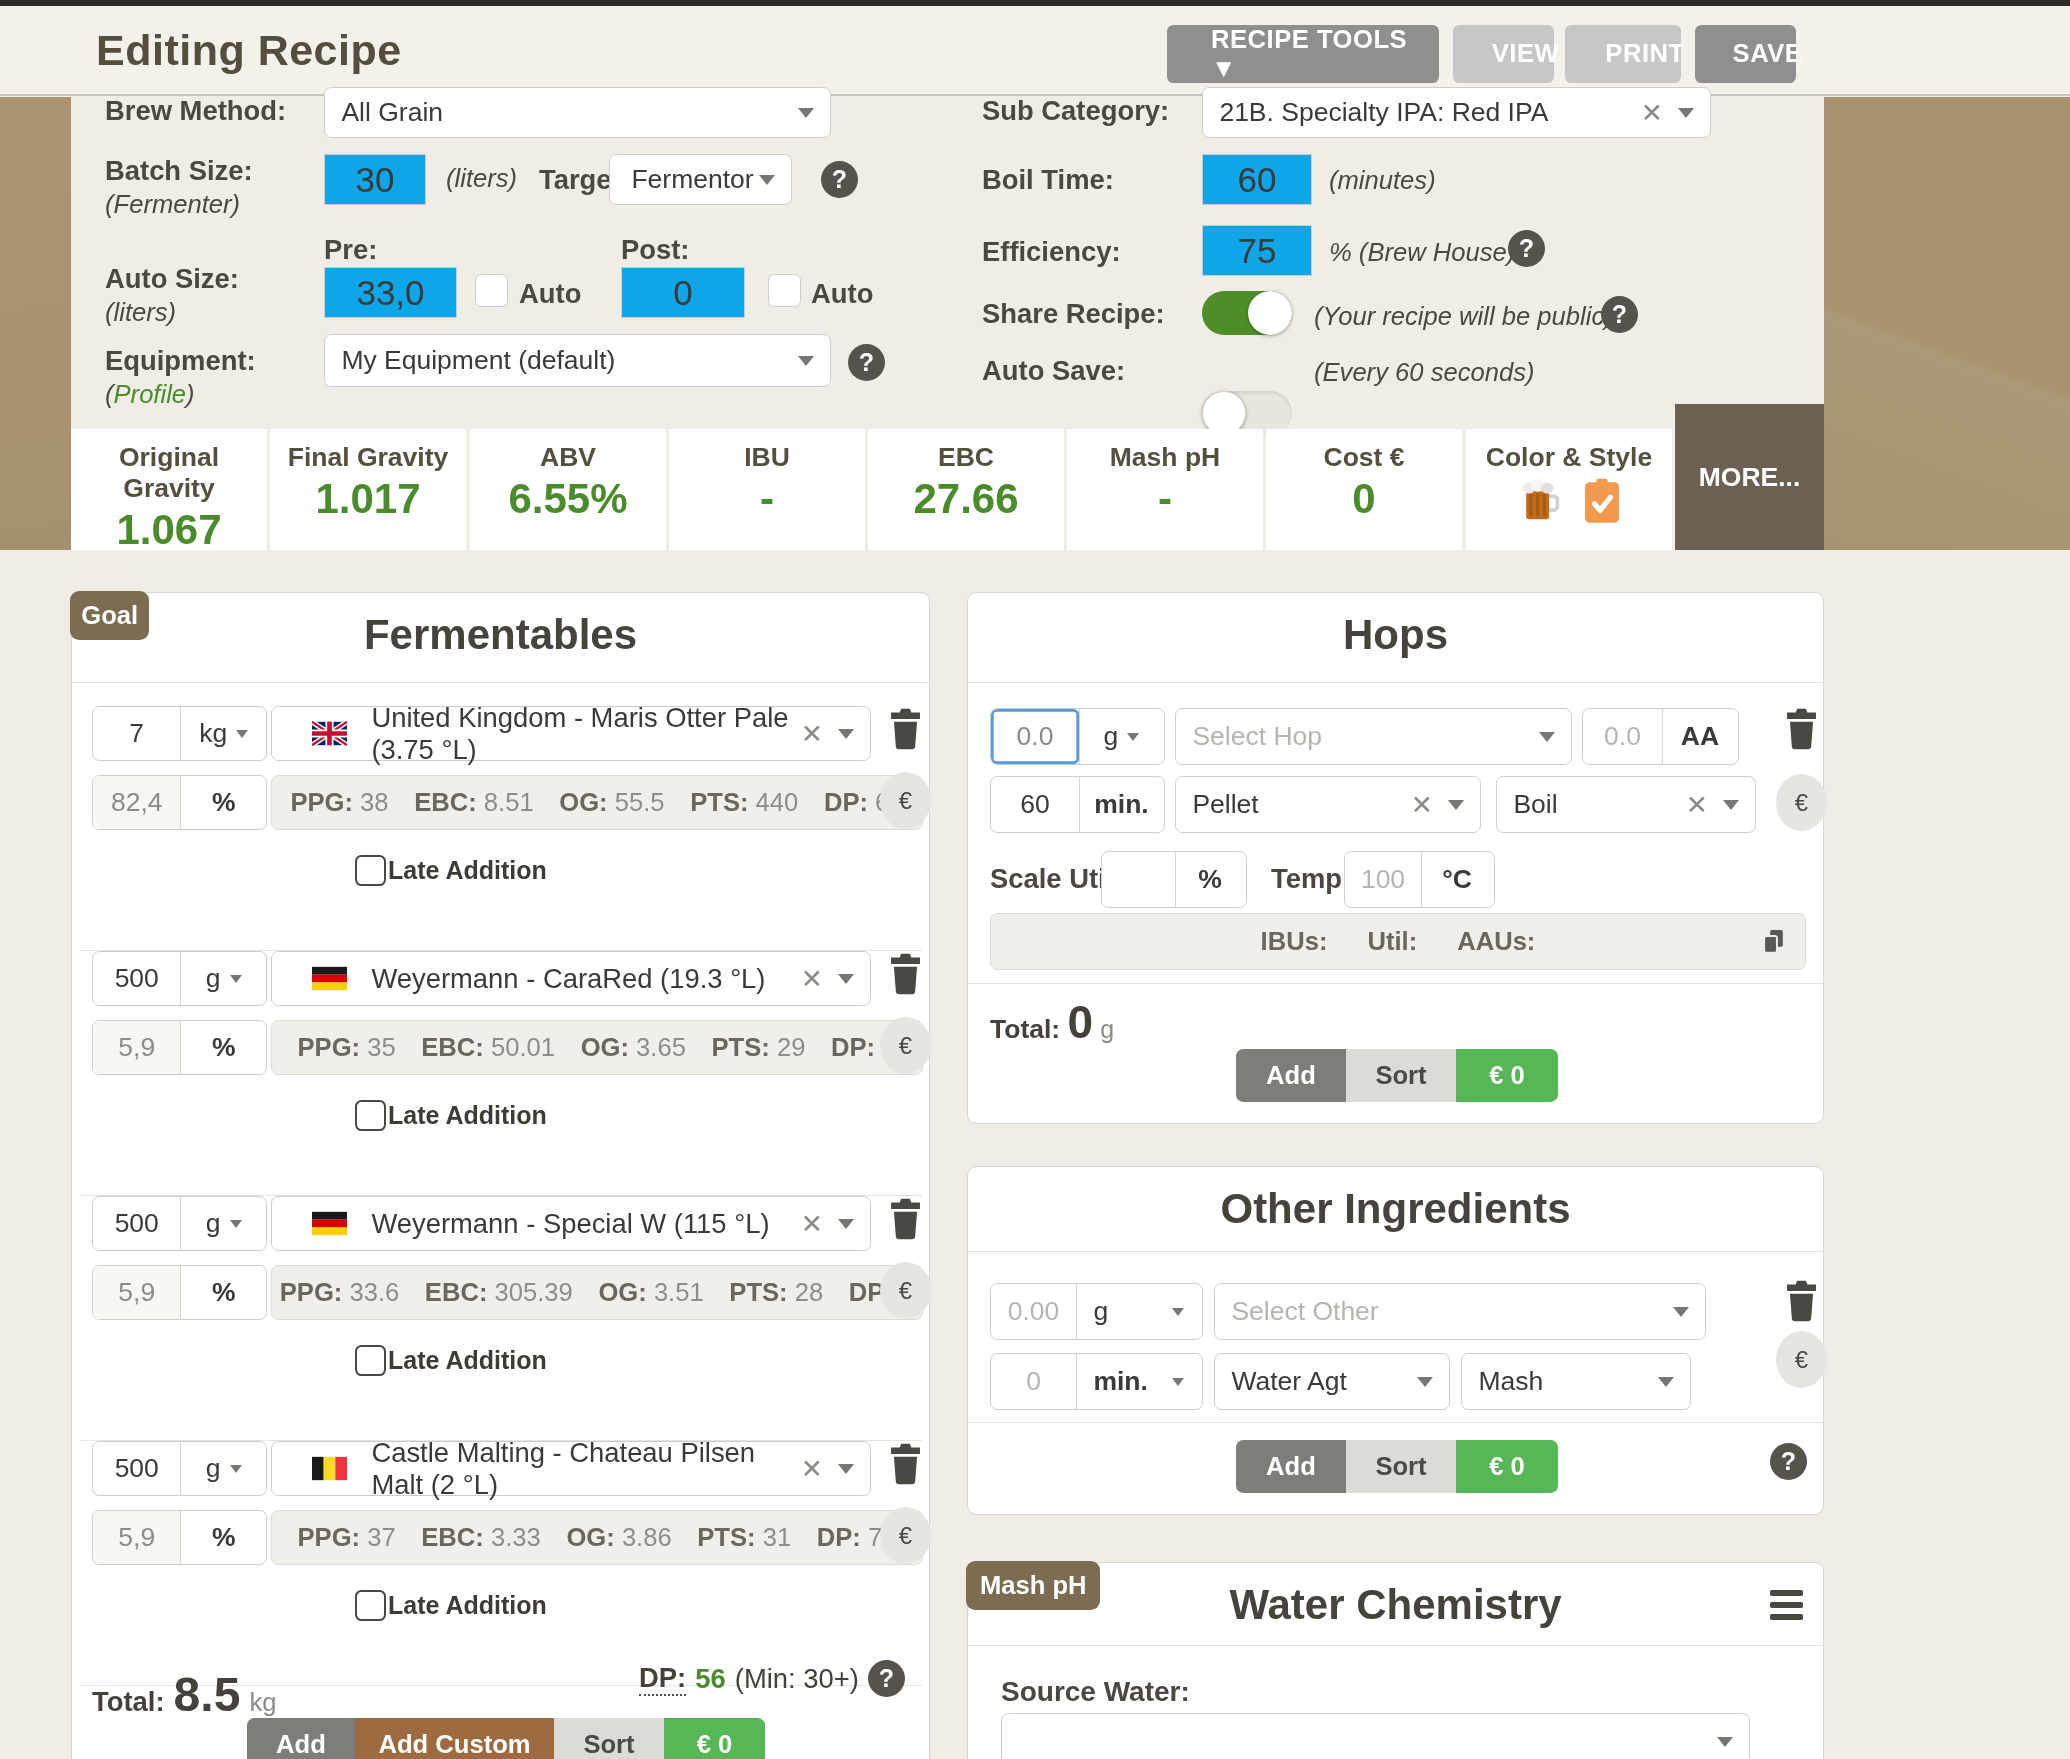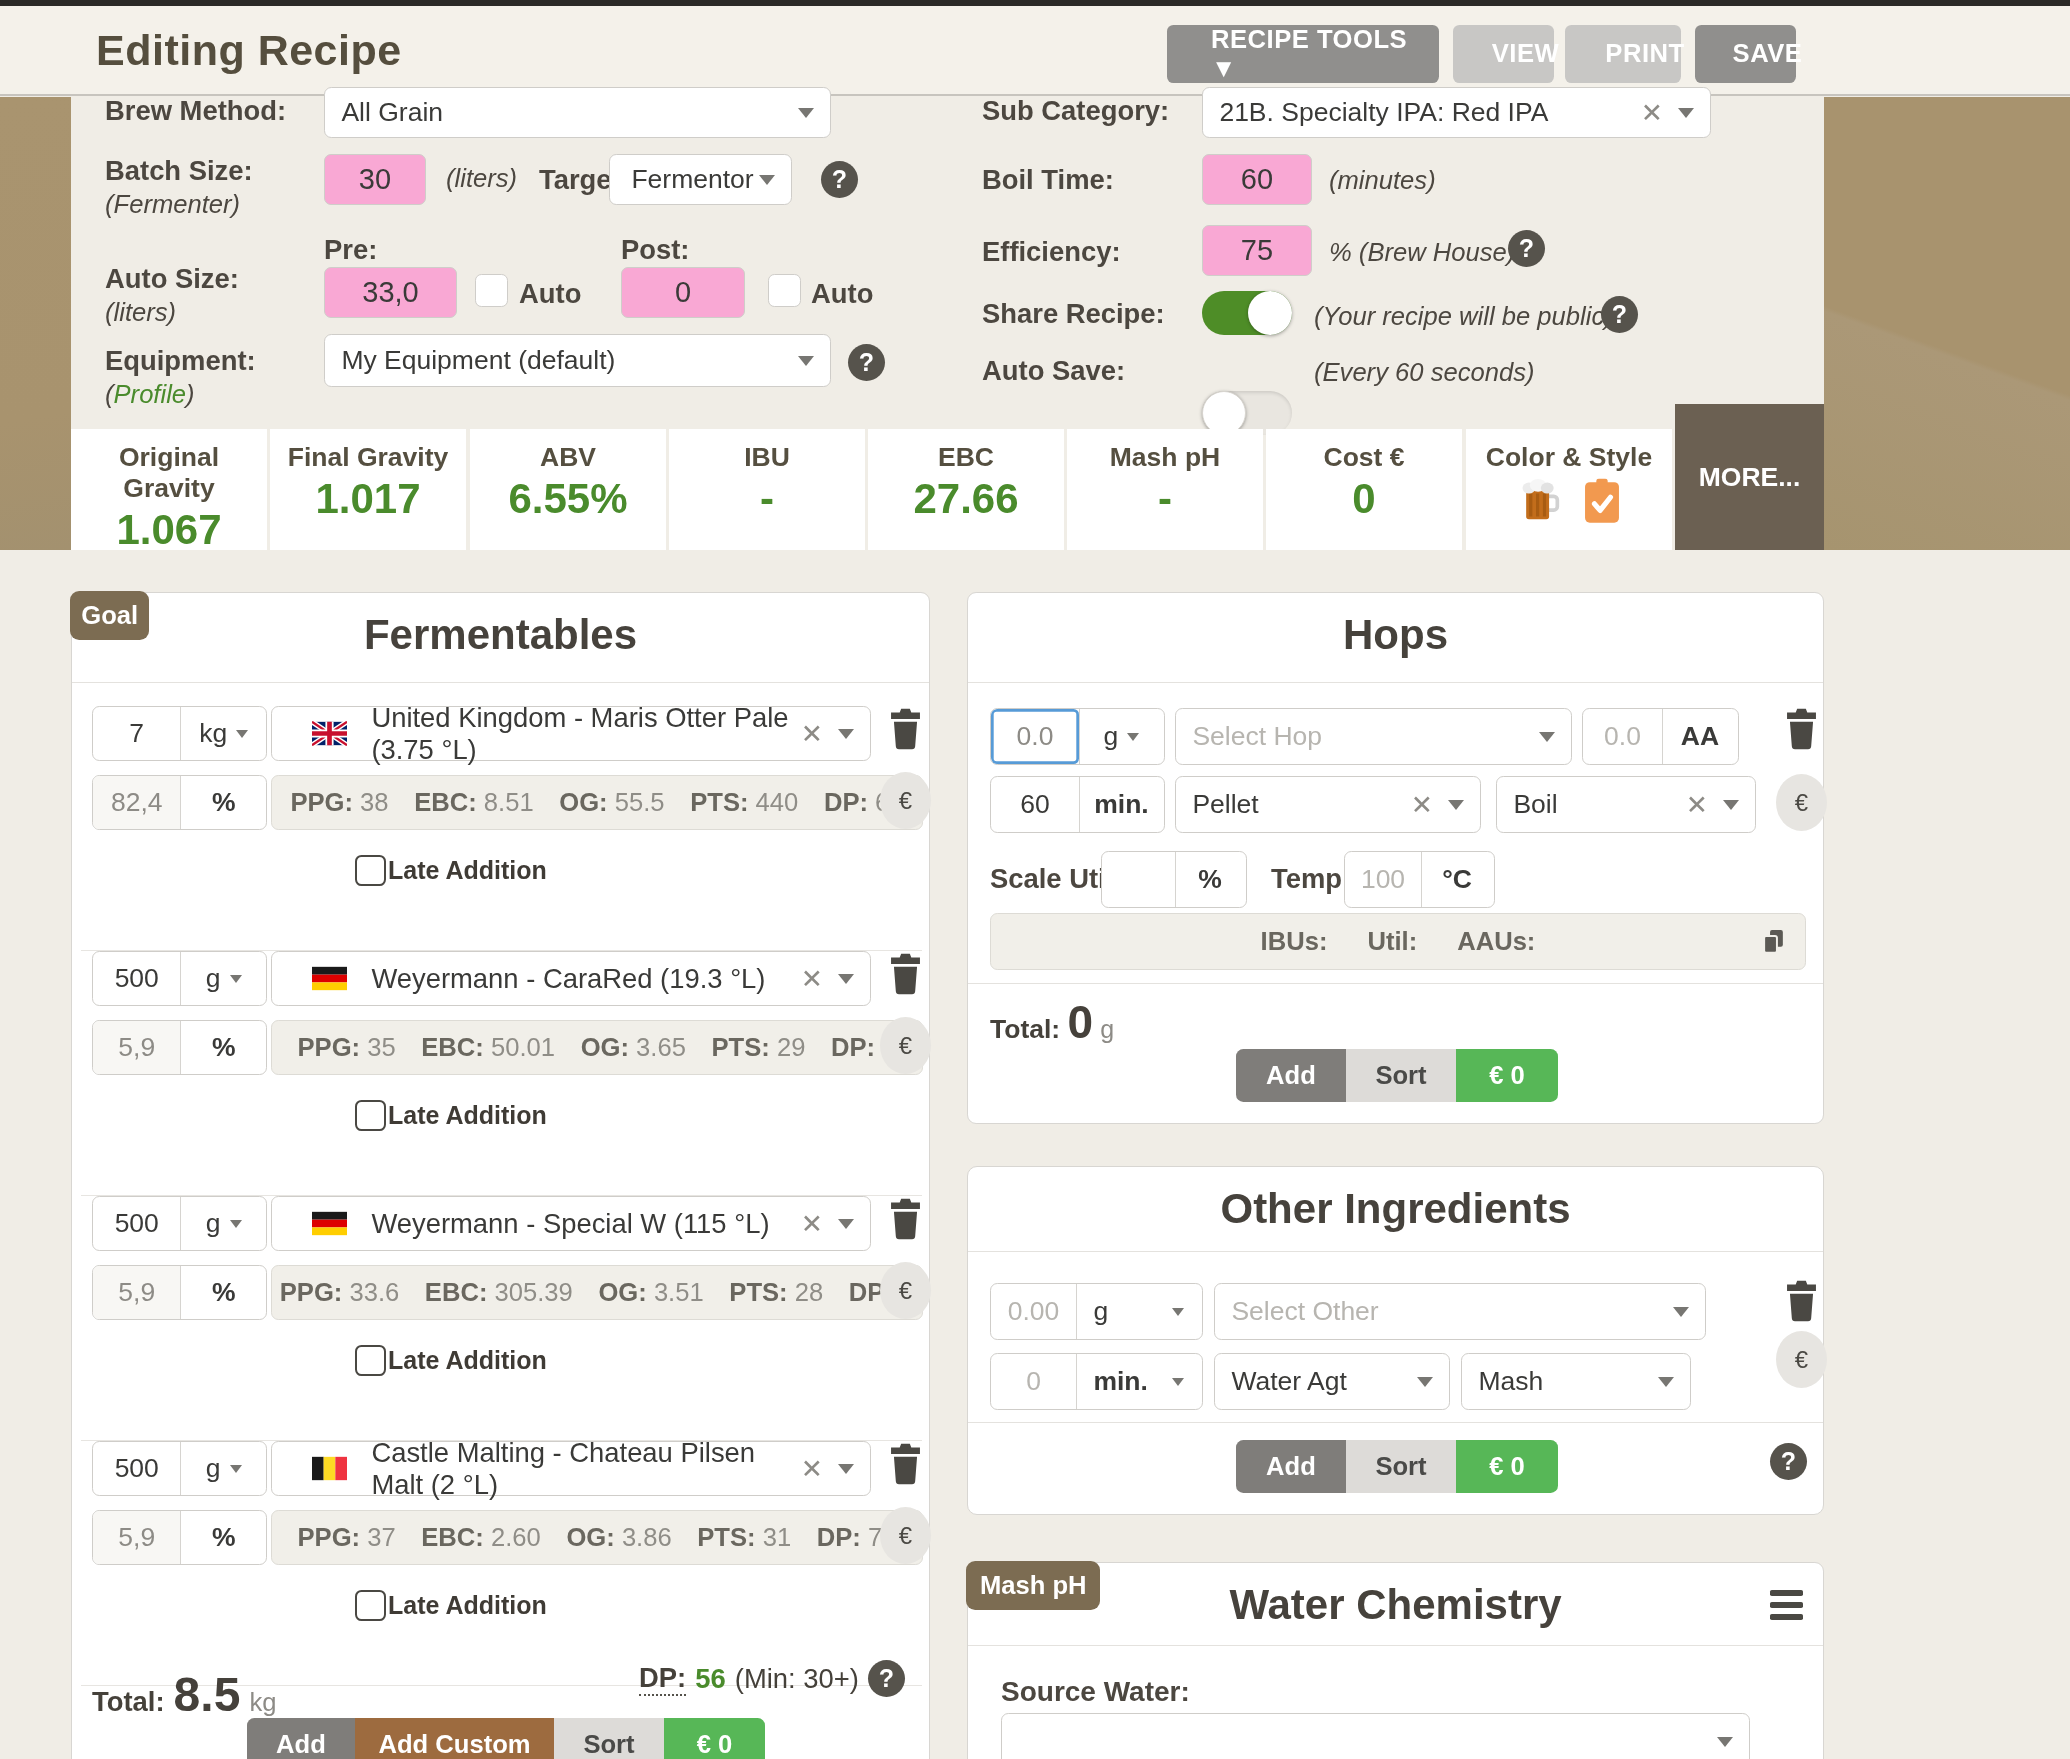--- a/index.html
+++ b/index.html
@@ -22,23 +22,23 @@
 
   
   .band { top:97px; height:453px; background:linear-gradient(170deg,#a9946f 0%,#a8936e 70%,#a3916f 100%); }
   #band-left { left:0; width:71px; }
   #band-right { left:1824px; width:247px;
     background:linear-gradient(200deg,#a8936e 55%,#ab9877 56%,#a6946f 100%); }
 
   
   .flabel { font-size:27.4px; font-weight:bold; color:#4c4740; }
   .fnote  { font-size:25.6px; font-style:italic; color:#4c4740; }
-  .inp { background:#f9a8d4; border:1.8px solid #cfcdc9; border-radius:7px;
+  .inp { background:#0ea5e9; border:1.8px solid #cfcdc9; border-radius:1px;
          display:flex; align-items:center; justify-content:center;
-         font-size:29px; color:#3a3a38; }
+         font-size:35px; color:#3a3a38; }
   .sel { background:#fff; border:1.8px solid #cfcdc9; border-radius:7.3px;
          display:flex; align-items:center; font-size:26.5px; color:#3a3a38; padding:0 16.4px; }
   .sel .grow { flex:1; }
   .caret { width:0; height:0; border-left:8.2px solid transparent; border-right:8.2px solid transparent;
            border-top:10px solid #777672; flex:none; }
   .xmark { color:#8d8b86; font-size:26.5px; font-weight:bold; margin-right:14.6px; }
   .qicon { width:37px; height:37px; border-radius:50%; background:#56534c; color:#fff;
            font-size:25px; font-weight:bold; display:flex; align-items:center; justify-content:center; }
   .chk-light { width:33px; height:33px; background:#fff; border:1.8px solid #cfcdc9; border-radius:6.4px; }
   .toggle { width:90px; height:44px; border-radius:22px; position:relative; }
@@ -407,21 +407,21 @@
     </div>
     <svg class="tr trashbtn" width="35" height="42" viewBox="0 0 38 46">
         <use href="#i-trash"></use>
       </svg>
     <div class="hbox pcb">
       <div class="graycell">5,9</div>
       <div>%</div>
     </div>
     <div class="statbar sb">
       <span><b>PPG:</b> <span>37</span></span>
-      <span><b>EBC:</b> <span>2.60</span></span>
+      <span><b>EBC:</b> <span>3.33</span></span>
       <span><b>OG:</b> <span>3.86</span></span>
       <span><b>PTS:</b> <span>31</span></span>
       <span><b>DP:</b> <span>76</span></span>
     </div>
     <div class="eurobtn eu">€</div>
     <label class="latewrap la">
         <span class="chk-dark"></span>
         <span>Late Addition</span>
       </label>
   </div>

